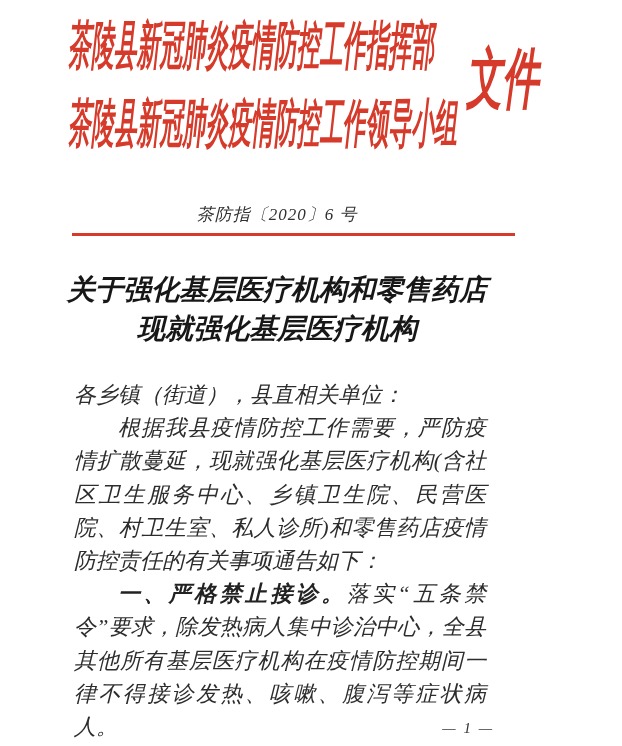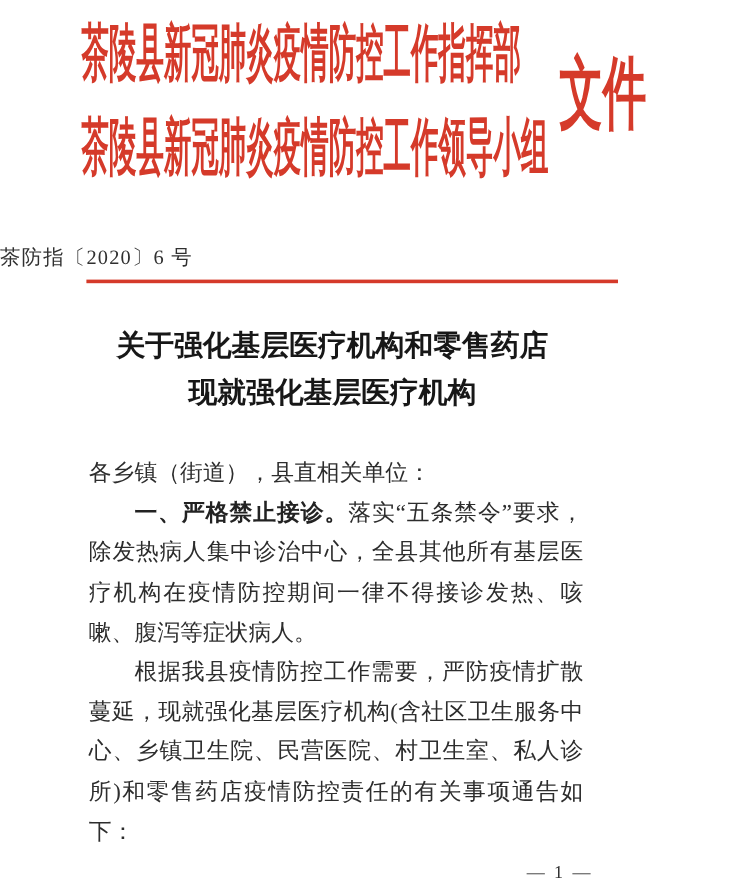--- a/index.html
+++ b/index.html
@@ -8,20 +8,21 @@
     --title-ink:#171717;
     --paper:#ffffff;
   }
   html,body{margin:0;padding:0;background:#ffffff;}
   .page{
     position:relative;
     width:554px;height:746px;
     background:var(--paper);
     font-family:"Liberation Serif","DejaVu Serif",serif;
     overflow:hidden;
+    font-style:italic;
   }
 
   
   .letterhead{
     position:absolute;top:20px;left:68px;right:10px;
     display:flex;flex-direction:row;align-items:flex-start;
   }
   .org-lines{width:392px;flex:none;}
   .org-line{
     color:var(--red);
@@ -42,44 +43,45 @@
     line-height:66px;
     margin-top:26px;
     margin-left:6px;
     transform:scaleX(0.55);
     transform-origin:left center;
   }
 
   
   .doc-number{
     position:absolute;top:203px;left:0;right:0;
+    text-align:center;
     font-size:17px;color:#303030;
     letter-spacing:1px;
   }
   .red-rule{
     position:absolute;top:233px;left:72px;
     width:443px;height:3px;
     background:var(--red);
   }
 
   
   .title{
     position:absolute;top:270px;left:30px;right:30px;
     margin:0;
     text-align:center;
-    font-size:24px;
+    font-size:28px;
     line-height:39px;
     font-weight:bold;
     color:var(--title-ink);
   }
 
   
   .body{
     position:absolute;top:378px;left:74px;right:68px;
-    font-size:19px;
+    font-size:22px;
     line-height:33.2px;
     color:var(--ink);
     text-align:justify;
   }
   .salutation{margin:0;text-indent:0;}
   .para{margin:0;text-indent:2em;}
   .para b{
     font-family:"Liberation Sans","DejaVu Sans",sans-serif;
     font-weight:bold;
     color:#222222;
@@ -111,22 +113,22 @@
   <div class="red-rule"></div>
 
   <h1 class="title">
     <span>关于强化基层医疗机构和零售药店</span><br>
     <span>现就强化基层医疗机构</span>
   </h1>
 
   <main class="body">
     <p class="salutation">各乡镇（街道），县直相关单位：</p>
     <div id="paragraphs">
+        <p class="para">根据我县疫情防控工作需要，严防疫情扩散蔓延，现就强化基层医疗机构(含社区卫生服务中心、乡镇卫生院、民营医院、村卫生室、私人诊所)和零售药店疫情防控责任的有关事项通告如下：</p>
         <p class="para"><b>一、严格禁止接诊。</b>落实“五条禁令”要求，除发热病人集中诊治中心，全县其他所有基层医疗机构在疫情防控期间一律不得接诊发热、咳嗽、腹泻等症状病人。</p>
-        <p class="para">根据我县疫情防控工作需要，严防疫情扩散蔓延，现就强化基层医疗机构(含社区卫生服务中心、乡镇卫生院、民营医院、村卫生室、私人诊所)和零售药店疫情防控责任的有关事项通告如下：</p>
       </div>
   </main>
 
   <footer class="page-footer">
     <span class="page-number">— 1 —</span>
   </footer>
 
 </div>
 
 </body></html>

